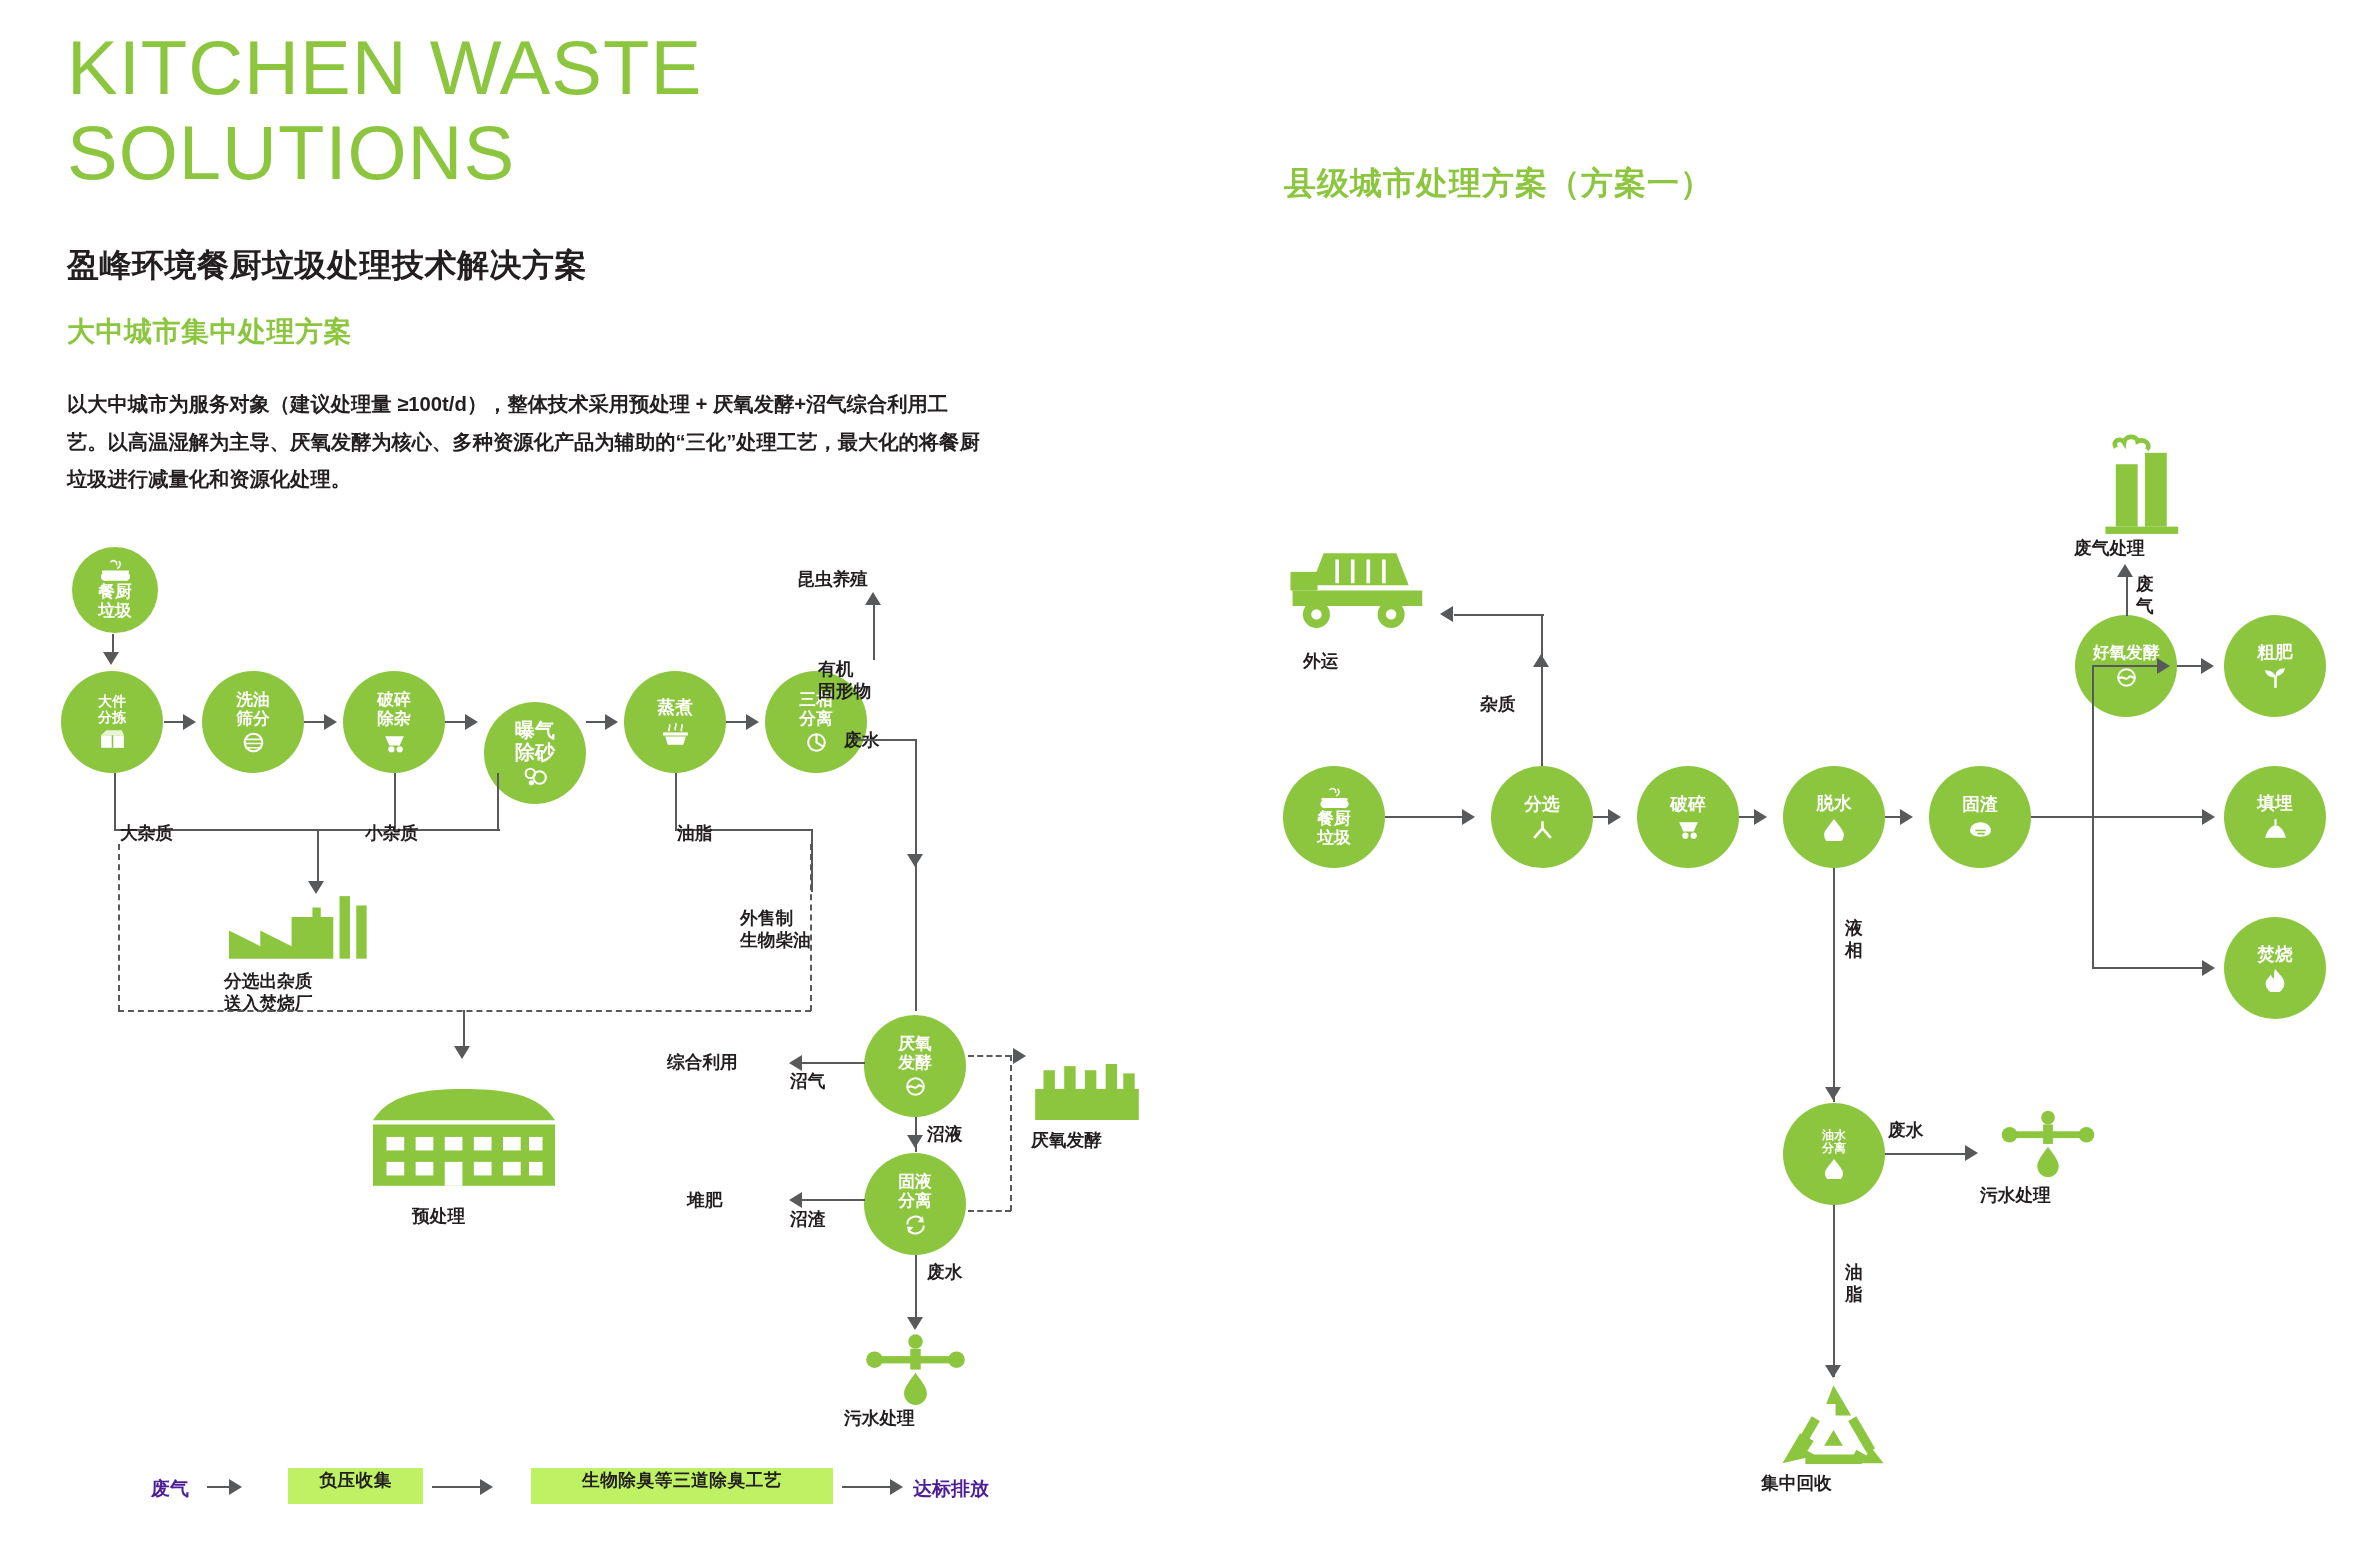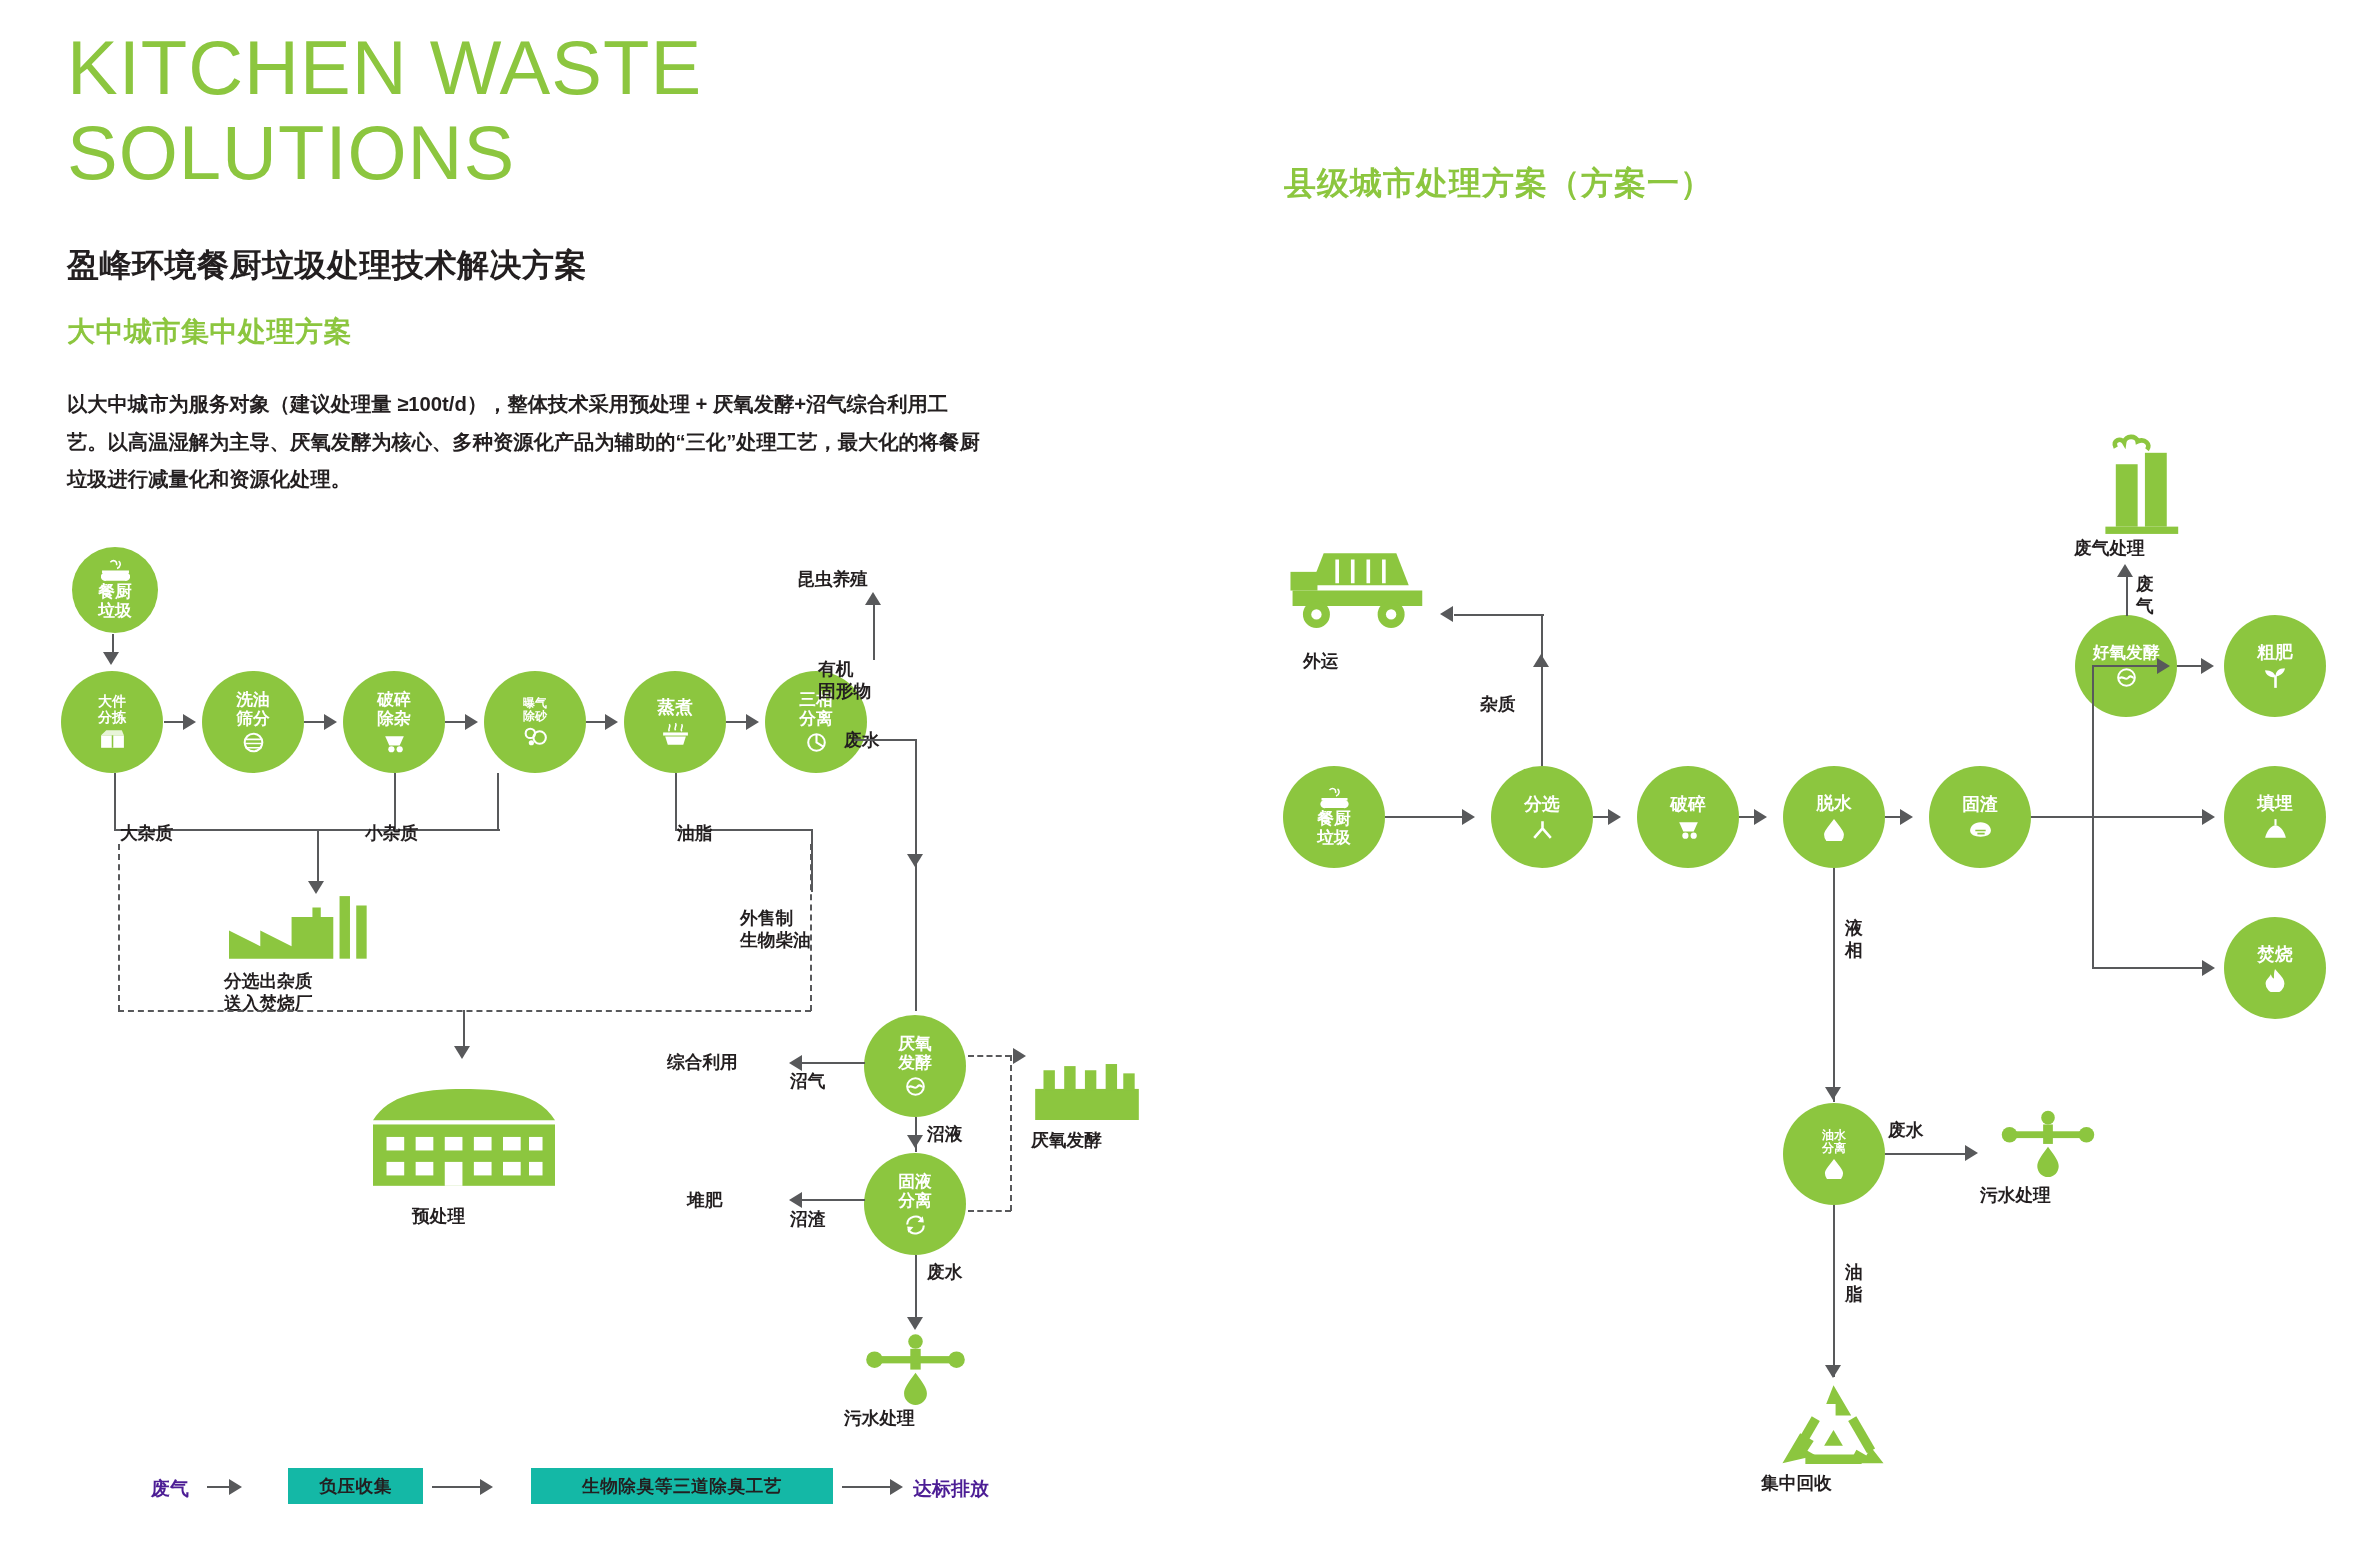--- a/index.html
+++ b/index.html
@@ -56,22 +56,22 @@
 
   .arr-r{position:absolute;width:0;height:0;border-left:13.5px solid #58595b;border-top:8.3px solid transparent;border-bottom:8.3px solid transparent;}
   .arr-l{position:absolute;width:0;height:0;border-right:13.5px solid #58595b;border-top:8.3px solid transparent;border-bottom:8.3px solid transparent;}
   .arr-d{position:absolute;width:0;height:0;border-top:13.5px solid #58595b;border-left:8.3px solid transparent;border-right:8.3px solid transparent;}
   .arr-u{position:absolute;width:0;height:0;border-bottom:13.5px solid #58595b;border-left:8.3px solid transparent;border-right:8.3px solid transparent;}
 
   .greenart{position:absolute;color:#8cc63f;fill:#8cc63f;}
 
   
   .barbox{
-    position:absolute;background:#14b8a6;color:#231f20;font-weight:bold;
-    display:flex;align-items:center;justify-content:center;font-size:17.7px;letter-spacing:0.5px;
+    position:absolute;background:#bef264;color:#231f20;font-weight:bold;
+    display:flex;align-items:flex-start;justify-content:center;font-size:17.7px;letter-spacing:0.5px;
   }
   .btxt{position:absolute;font-size:19px;font-weight:bold;color:#4c1d95;}
 </style>
 </head>
 <body>
 
 <div id="page">
 
   <div class="bigtitle">
     <div>KITCHEN WASTE</div>
@@ -114,21 +114,21 @@
   <div class="node" style="left:343px;top:671px;width:102px;height:102px;font-size:16.7px;">
     <span class="lbl lbl2">破碎
 除杂</span>
     <svg class="ico" width="29" height="21" viewBox="0 0 56 40" style="margin-top:3.1px;">
       <path d="M10 8 L46 8 L38 26 L18 26z" fill="#fff"></path>
       <circle cx="22" cy="33" r="6" fill="#fff"></circle>
         <circle cx="38" cy="33" r="6" fill="#fff"></circle>
     </svg>
   </div>
 
-  <div class="node" style="left:484px;top:671px;width:102px;height:102px;font-size:12px;">
+  <div class="node" style="left:484px;top:702px;width:102px;height:102px;font-size:20px;">
     <span class="lbl lbl2">曝气
 除砂</span>
     <svg class="ico" width="29" height="21" viewBox="0 0 56 40" style="margin-top:3.1px;">
       <circle cx="18" cy="14" r="9" fill="none" stroke="#fff" stroke-width="4"></circle>
       <circle cx="36" cy="22" r="12" fill="none" stroke="#fff" stroke-width="4"></circle>
       <circle cx="20" cy="32" r="5" fill="#fff"></circle>
     </svg>
   </div>
 
   <div class="node" style="left:624px;top:671px;width:102px;height:102px;font-size:17.7px;">

